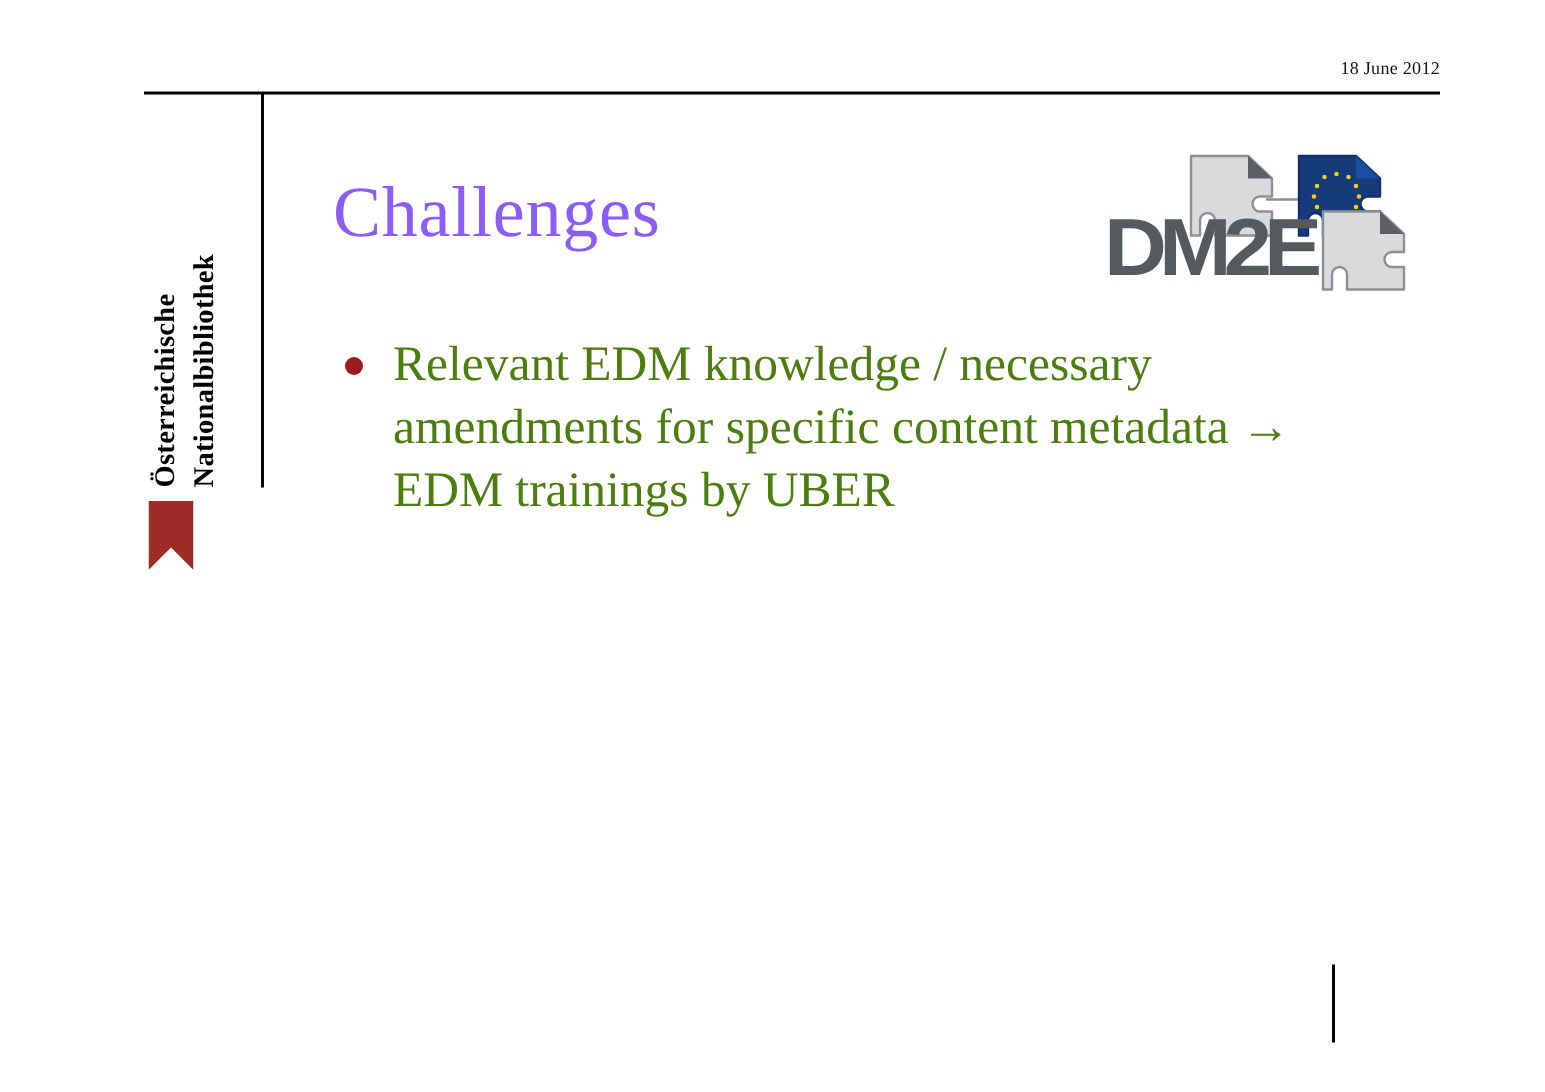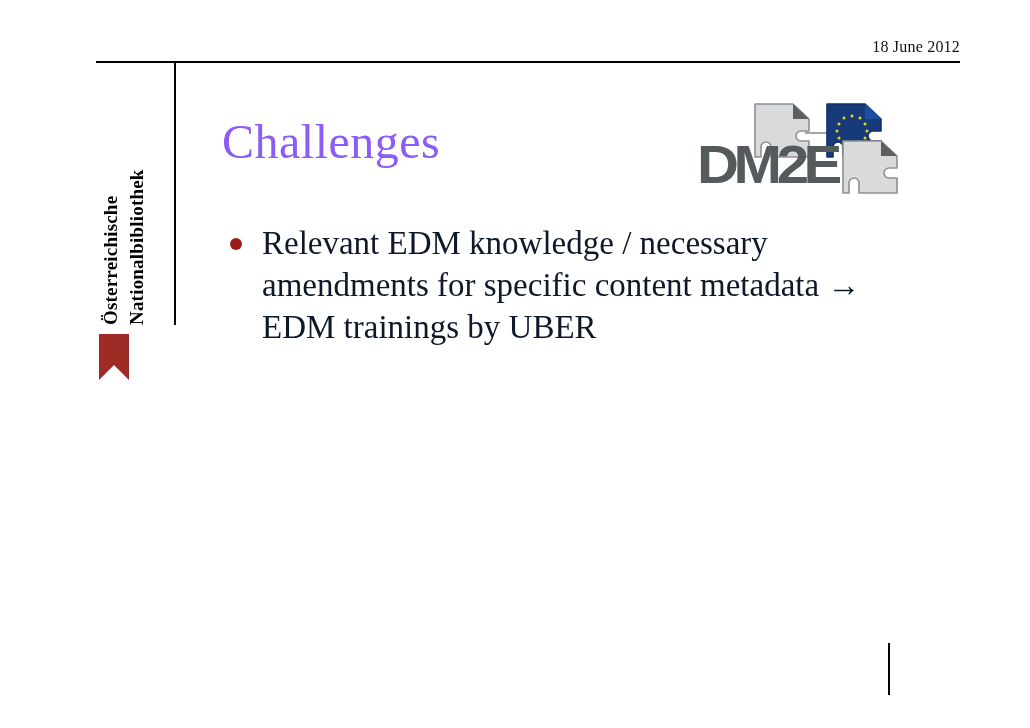--- a/index.html
+++ b/index.html
@@ -17,21 +17,21 @@
     background: #ffffff;
     overflow: hidden;
   }
 
   
   .date {
     position: absolute;
     right: 70px;
     top: 38px;
     font-family: "Liberation Serif", serif;
-    font-size: 16px;
+    font-size: 12px;
     color: #111111;
     letter-spacing: 0.2px;
     white-space: nowrap;
   }
 
   
   .rule-top {
     position: absolute;
     left: 96px;
     top: 61px;
@@ -95,41 +95,41 @@
     font-family: "Liberation Serif", serif;
     font-size: 48px;
     color: #8b5cf6;
     letter-spacing: 0.5px;
     line-height: 1.05;
   }
 
   
   .logo {
     position: absolute;
-    left: 697px;
+    left: 736px;
     top: 97px;
     width: 212px;
     height: 98px;
   }
 
   
   .bullets {
     position: absolute;
     left: 224px;
     top: 222px;
     width: 690px;
   }
   .bullet-item {
     position: relative;
     padding-left: 38px;
     margin-bottom: 8px;
     font-family: "Liberation Serif", serif;
     font-size: 33px;
     line-height: 42px;
-    color: #0f172a;
+    color: #4d7c0f;
   }
   .bullet-item::before {
     content: "";
     position: absolute;
     left: 6px;
     top: 16px;
     width: 12px;
     height: 12px;
     border-radius: 50%;
     background: #9e1b1b;

